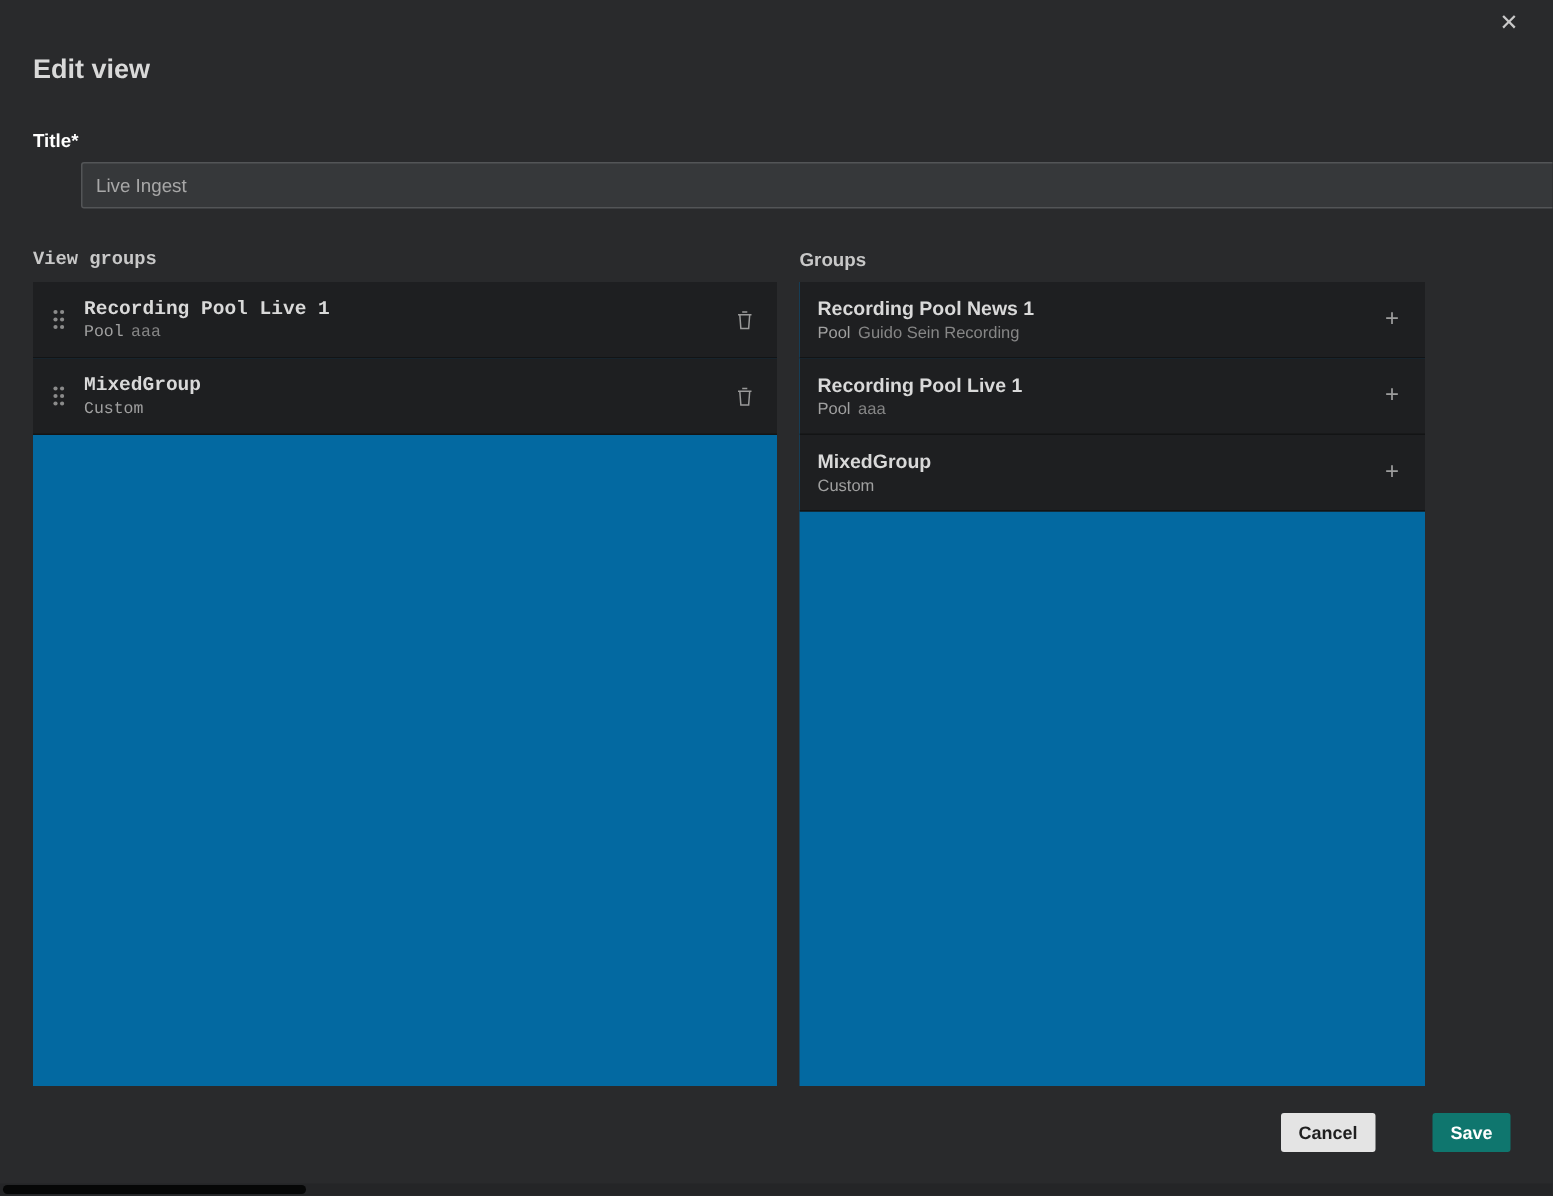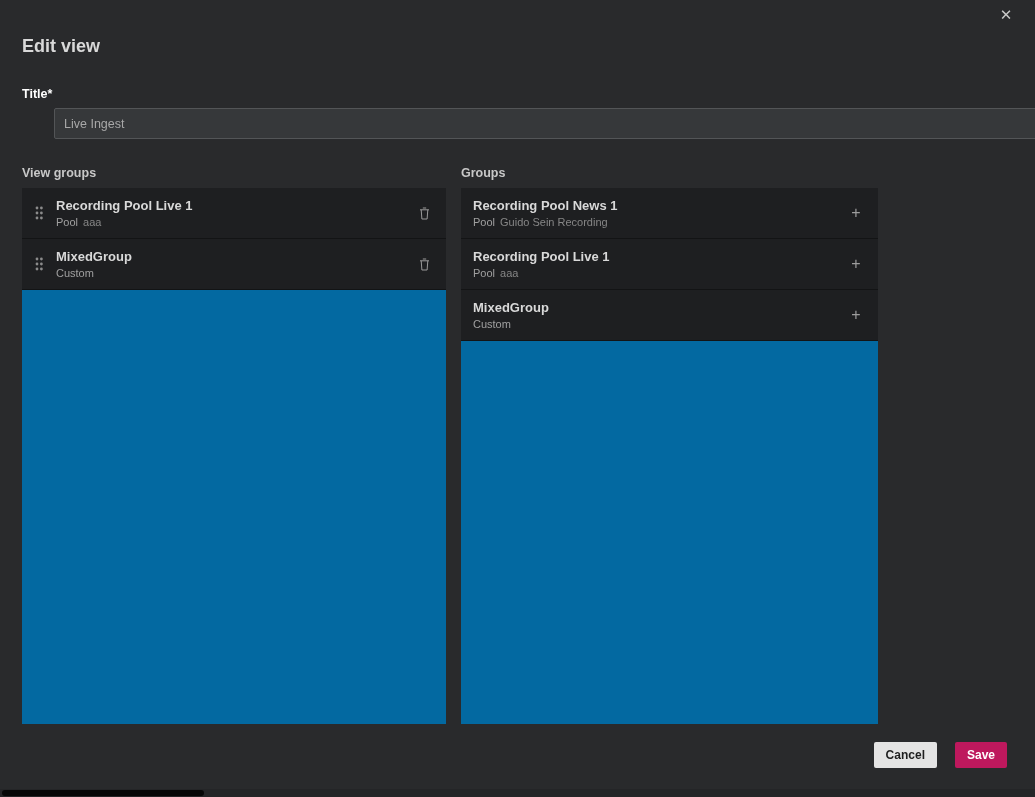--- a/index.html
+++ b/index.html
@@ -37,21 +37,21 @@
     font-family:"Liberation Sans", sans-serif;
     outline:none;
     margin-left:32px;
   }
 
   .columns{
     position:absolute;left:22px;top:167px;
     display:flex;gap:15px;
   }
   .col{display:flex;flex-direction:column;}
-  .col-left{width:424px;}
+  .col-left{width:496px;font-family:Liberation Mono, monospace;}
   .col-right{width:417px;}
   .col-heading{
     font-size:12.5px;font-weight:bold;color:#c8c8c8;
     margin-bottom:8px;line-height:13px;
   }
   .panel{
     height:536px;background:#0369a1;overflow:hidden;
   }
   .row{
     height:50px;border-bottom:1px solid #131415;
@@ -87,23 +87,24 @@
   .footer{
     position:absolute;right:28px;bottom:29px;
     display:flex;gap:18px;
   }
   .btn{
     font-family:"Liberation Sans", sans-serif;
     font-size:12px;font-weight:bold;
     border:none;border-radius:2px;
     padding:6px 12px;cursor:pointer;
     min-width:48px;
+    margin-left:20px;
   }
   .btn-cancel{background:#e4e4e4;color:#1f1f1f;}
-  .btn-save{background:#be185d;color:#ffffff;}
+  .btn-save{background:#0f766e;color:#ffffff;}
 
   .hscrollbar{
     position:absolute;left:0;bottom:0;width:100%;height:8px;
     background:#242527;
   }
   .hscrollbar-thumb{
     position:absolute;left:2px;top:1px;width:202px;height:6px;
     background:#060707;border-radius:3px;cursor:pointer;
   }
 </style>

